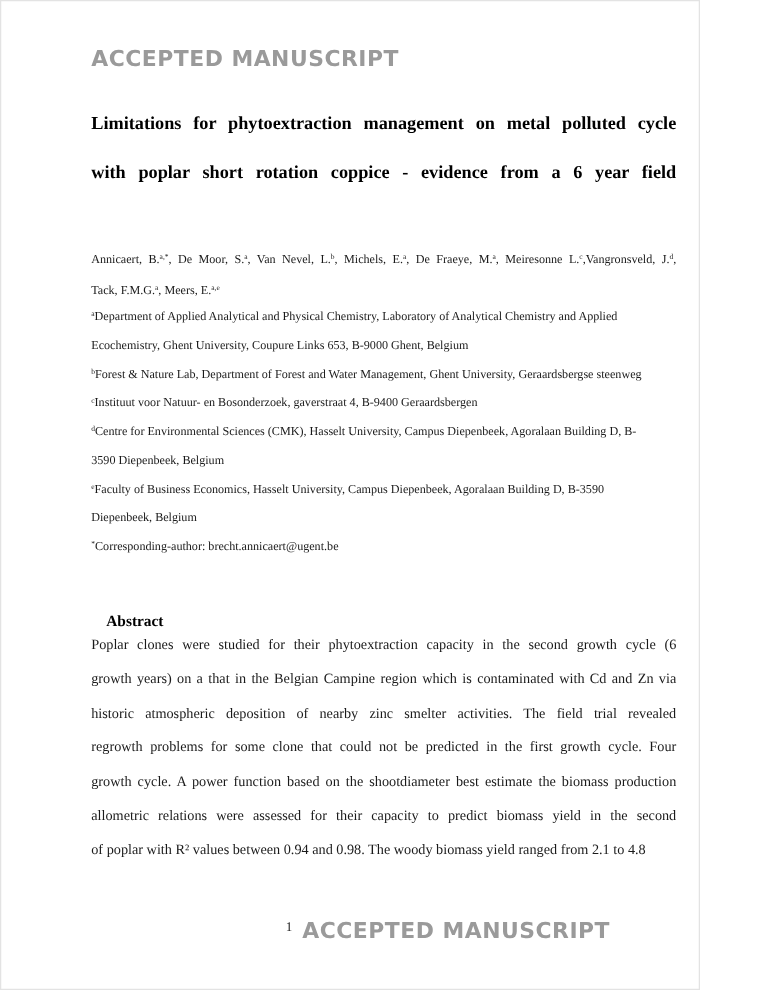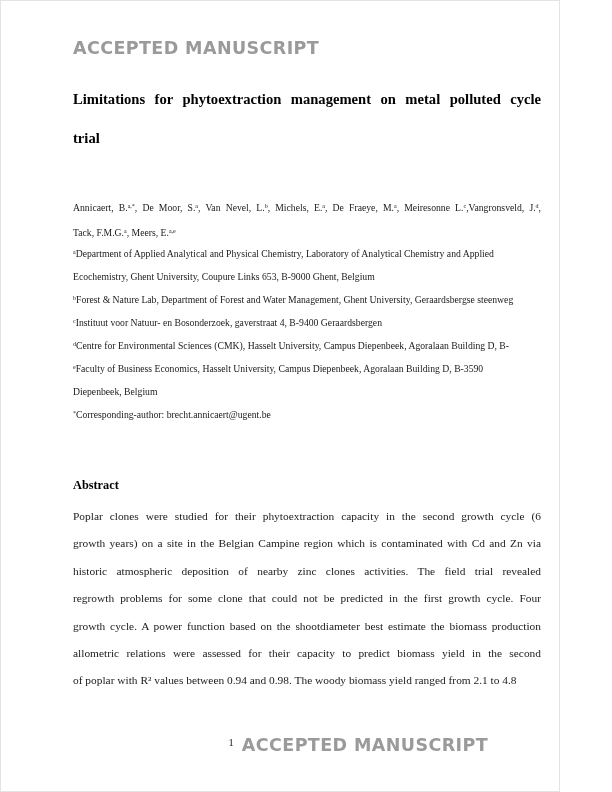--- a/index.html
+++ b/index.html
@@ -60,21 +60,21 @@
     font-size: 9.7px;
     line-height: 25px;
   }
   .affiliations {
     top: 241px;
     font-size: 9.7px;
     line-height: 23px;
   }
   .abstract-heading {
     top: 474px;
-    margin: 0;
+    margin: 12px;
     font-size: 12.3px;
     font-weight: bold;
     color: #000;
     line-height: 20px;
   }
   .abstract {
     top: 502px;
     font-size: 11.4px;
     line-height: 27.4px;
   }
@@ -88,45 +88,46 @@
 </style>
 </head>
 <body>
 
 <div class="page">
 
   <div class="watermark wm-header">ACCEPTED MANUSCRIPT</div>
 
   <h1 class="col title">
       <div class="just">Limitations for phytoextraction management on metal polluted cycle</div>
-      <div class="">trial</div>
+      <div class="just">with poplar short rotation coppice - evidence from a 6 year field</div>
     </h1>
 
   <div class="col authors">
       <div class="just">Annicaert, B.<span class="sup">a,*</span>, De Moor, S.<span class="sup">a</span>, Van Nevel, L.<span class="sup">b</span>, Michels, E.<span class="sup">a</span>, De Fraeye, M.<span class="sup">a</span>, Meiresonne L.<span class="sup">c</span>,Vangronsveld, J.<span class="sup">d</span>,</div>
       <div class="">Tack, F.M.G.<span class="sup">a</span>, Meers, E.<span class="sup">a,e</span></div>
     </div>
 
   <div class="col affiliations">
       <div class=""><span class="sup">a</span>Department of Applied Analytical and Physical Chemistry, Laboratory of Analytical Chemistry and Applied</div>
       <div class="">Ecochemistry, Ghent University, Coupure Links 653, B-9000 Ghent, Belgium</div>
       <div class=""><span class="sup">b</span>Forest &amp; Nature Lab, Department of Forest and Water Management, Ghent University, Geraardsbergse steenweg</div>
       <div class=""><span class="sup">c</span>Instituut voor Natuur- en Bosonderzoek, gaverstraat 4, B-9400 Geraardsbergen</div>
       <div class=""><span class="sup">d</span>Centre for Environmental Sciences (CMK), Hasselt University, Campus Diepenbeek, Agoralaan Building D, B-</div>
+      <div class="">3590 Diepenbeek, Belgium</div>
       <div class=""><span class="sup">e</span>Faculty of Business Economics, Hasselt University, Campus Diepenbeek, Agoralaan Building D, B-3590</div>
       <div class="">Diepenbeek, Belgium</div>
       <div class=""><span class="sup">*</span>Corresponding-author: brecht.annicaert@ugent.be</div>
     </div>
 
   <h2 class="col abstract-heading">Abstract</h2>
 
   <div class="col abstract">
       <div class="just">Poplar clones were studied for their phytoextraction capacity in the second growth cycle (6</div>
-      <div class="just">growth years) on a site in the Belgian Campine region which is contaminated with Cd and Zn via</div>
-      <div class="just">historic atmospheric deposition of nearby zinc clones activities. The field trial revealed</div>
+      <div class="just">growth years) on a that in the Belgian Campine region which is contaminated with Cd and Zn via</div>
+      <div class="just">historic atmospheric deposition of nearby zinc smelter activities. The field trial revealed</div>
       <div class="just">regrowth problems for some clone that could not be predicted in the first growth cycle. Four</div>
       <div class="just">growth cycle. A power function based on the shootdiameter best estimate the biomass production</div>
       <div class="just">allometric relations were assessed for their capacity to predict biomass yield in the second</div>
       <div class="">of poplar with R² values between 0.94 and 0.98. The woody biomass yield ranged from 2.1 to 4.8</div>
     </div>
 
   <div class="footer">
     <span class="pageno">1</span>
     <span class="wm-footer">ACCEPTED MANUSCRIPT</span>
   </div>

